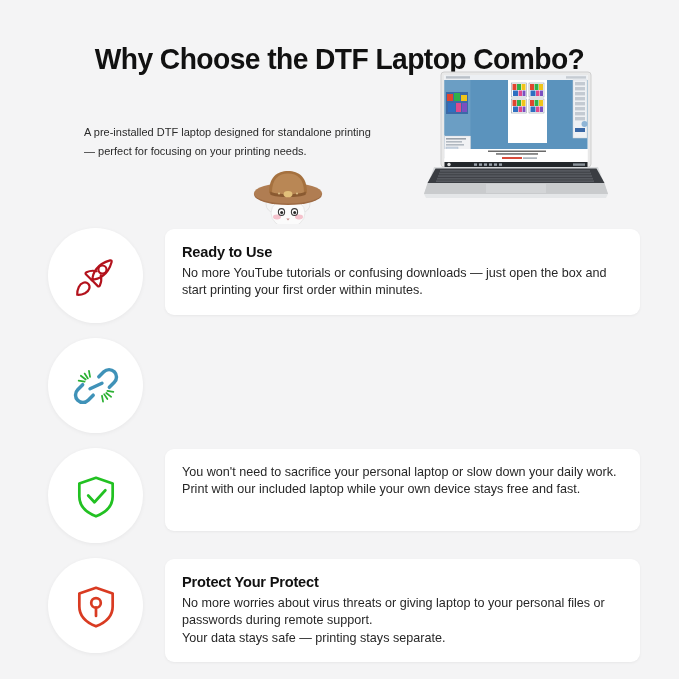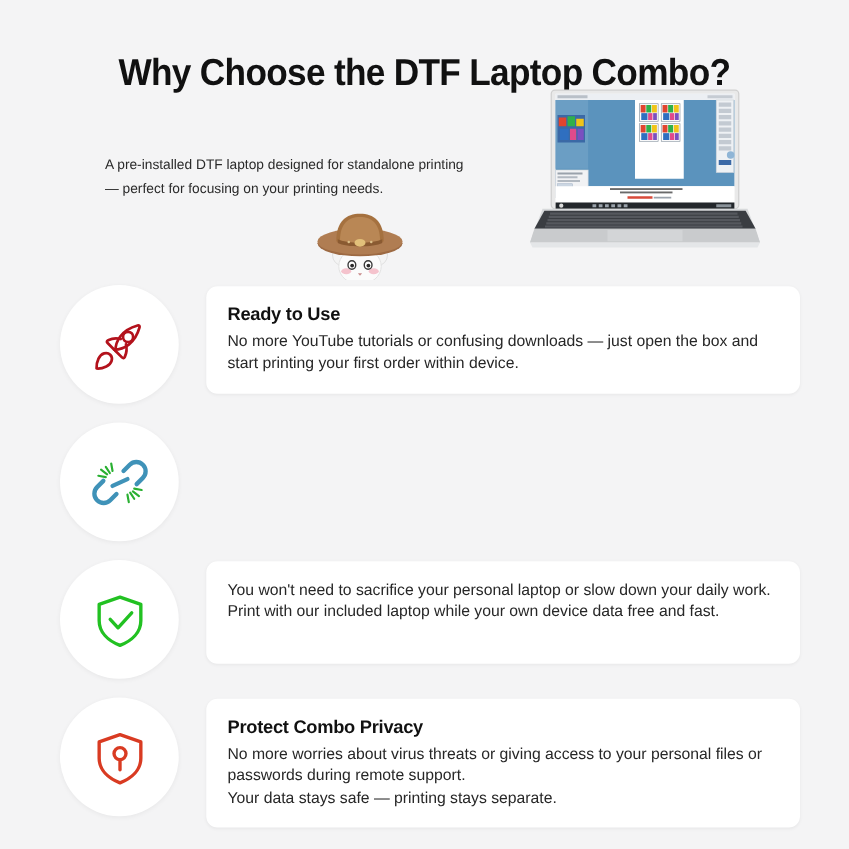--- a/index.html
+++ b/index.html
@@ -284,21 +284,21 @@
       <svg viewBox="0 0 48 48" width="50" height="50" fill="none" stroke="#b3121c" stroke-width="2.1" stroke-linecap="round" stroke-linejoin="round">
         <path d="M20.5 28.5 C20.5 21 25 12.5 37.5 9 C38.6 8.7 39.3 9.4 39 10.5 C35.5 23 27 27.5 19.5 27.5"></path>
         <path d="M19.6 27.6 L14.5 22.5 C13.6 21.6 13.8 20.8 14.9 20.3 C17.9 18.9 21.4 18.6 24.6 19.4"></path>
         <path d="M20.4 28.4 L25.5 33.5 C26.4 34.4 27.2 34.2 27.7 33.1 C29.1 30.1 29.4 26.6 28.6 23.4"></path>
         <circle cx="30.2" cy="17.8" r="3.9"></circle>
         <path d="M16.5 31.5 C14 29 9.5 30.2 7.5 34.5 C6.2 37.3 5.8 40.3 6 42 C7.7 42.2 10.7 41.8 13.5 40.5 C17.8 38.5 19 34 16.5 31.5 Z"></path>
       </svg>
     </div>
     <div class="feature-card h2">
       <div class="feature-title">Ready to Use</div>
-      <div class="feature-desc">No more YouTube tutorials or confusing downloads — just open the box and start printing your first order within device.</div>
+      <div class="feature-desc">No more YouTube tutorials or confusing downloads — just open the box and start printing your first order within minutes.</div>
     </div>
   </div>
 
   <div class="feature-row">
     <div class="icon-badge">
       <svg viewBox="0 0 48 48" width="52" height="52" fill="none" stroke-linecap="round" stroke-linejoin="round">
         <g stroke="#2ab032" stroke-width="1.6">
           <path d="M13.5 12.5 L16.5 17"></path>
           <path d="M10 14.5 L14.5 18"></path>
           <path d="M17.5 10 L18.5 15.5"></path>
@@ -319,32 +319,32 @@
 
   <div class="feature-row">
     <div class="icon-badge">
       <svg viewBox="0 0 48 48" width="50" height="50" fill="none" stroke="#22c122" stroke-width="2.6" stroke-linecap="round" stroke-linejoin="round">
         <path d="M24 6.5 L40 12 L40 24.5 C40 33.5 33 40 24 43.5 C15 40 8 33.5 8 24.5 L8 12 Z"></path>
         <path d="M16.5 23.5 L22.5 30 L33 18.5"></path>
       </svg>
     </div>
     <div class="feature-card h3">
       <div class="feature-desc">You won't need to sacrifice your personal laptop or slow down your daily work.
-Print with our included laptop while your own device data free and fast.</div>
+Print with our included laptop while your own device stays free and fast.</div>
     </div>
   </div>
 
   <div class="feature-row last">
     <div class="icon-badge">
       <svg viewBox="0 0 48 48" width="50" height="50" fill="none" stroke="#d93b22" stroke-width="2.6" stroke-linecap="round" stroke-linejoin="round">
         <path d="M24 6.5 L40 12 L40 24.5 C40 33.5 33 40 24 43.5 C15 40 8 33.5 8 24.5 L8 12 Z"></path>
         <circle cx="24" cy="21" r="4.6"></circle>
         <path d="M24 25.6 L24 33.5"></path>
       </svg>
     </div>
     <div class="feature-card h3">
-      <div class="feature-title">Protect Combo Privacy</div>
-      <div class="feature-desc">No more worries about virus threats or giving access to your personal files or passwords during remote support.
+      <div class="feature-title">Protect Your Protect</div>
+      <div class="feature-desc">No more worries about virus threats or giving laptop to your personal files or passwords during remote support.
 Your data stays safe — printing stays separate.</div>
     </div>
   </div>
 
 </div>
 
 </body></html>

